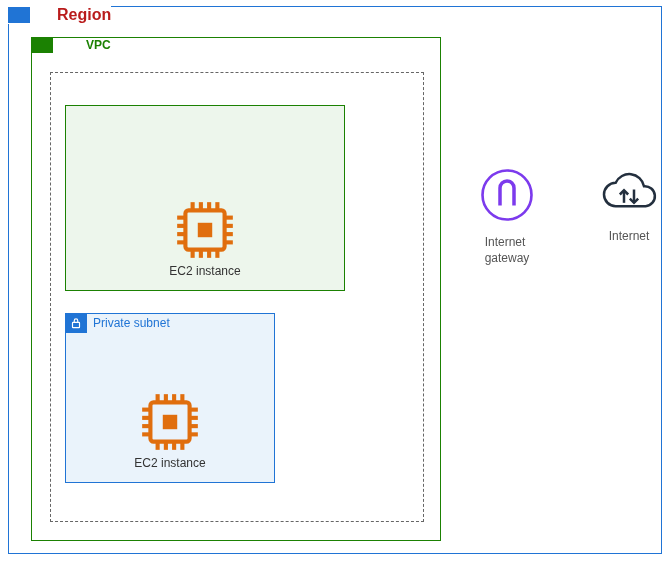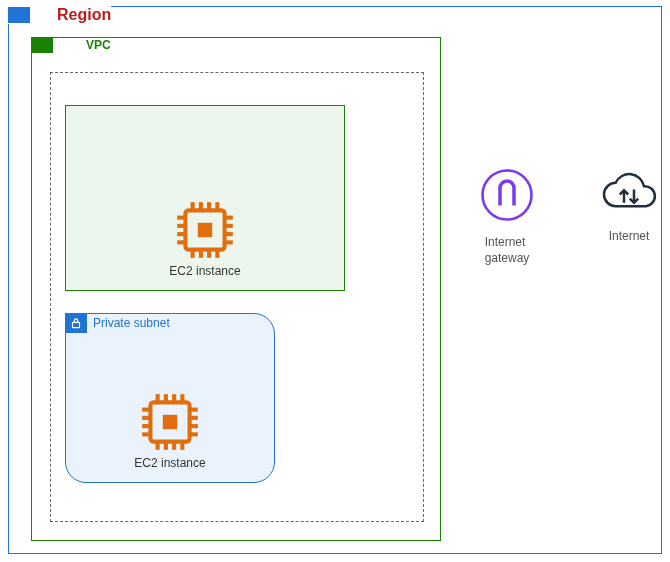--- a/index.html
+++ b/index.html
@@ -40,21 +40,21 @@
   .az-box { width: 22px; height: 18px; background: #666; margin-right: 6px; }
   .az-label { color: #5c6670; font-size: 12px; }
 
   .subnet {
     position: absolute;
     left: 14px;
     width: 280px;
     border: 1px solid;
   }
   .public { top: 32px; height: 186px; background: #edf6ec; border-color: #1b8102; }
-  .private { top: 240px; height: 170px; width: 210px; background: #eaf3fb; border-color: #2074d5; border-radius: 21px; }
+  .private { top: 240px; height: 170px; width: 210px; background: #eaf3fb; border-color: #2074d5; }
 
   .subnet-tag { position: absolute; left: -1px; top: -1px; display: flex; align-items: center; }
   .lock-badge {
     width: 22px; height: 20px;
     display: flex; align-items: center; justify-content: center;
     margin-right: 6px;
   }
   .public .lock-badge { background: #1b8102; }
   .private .lock-badge { background: #2074d5; }
   .public .subnet-label { color: #1b8102; font-size: 12px; }

